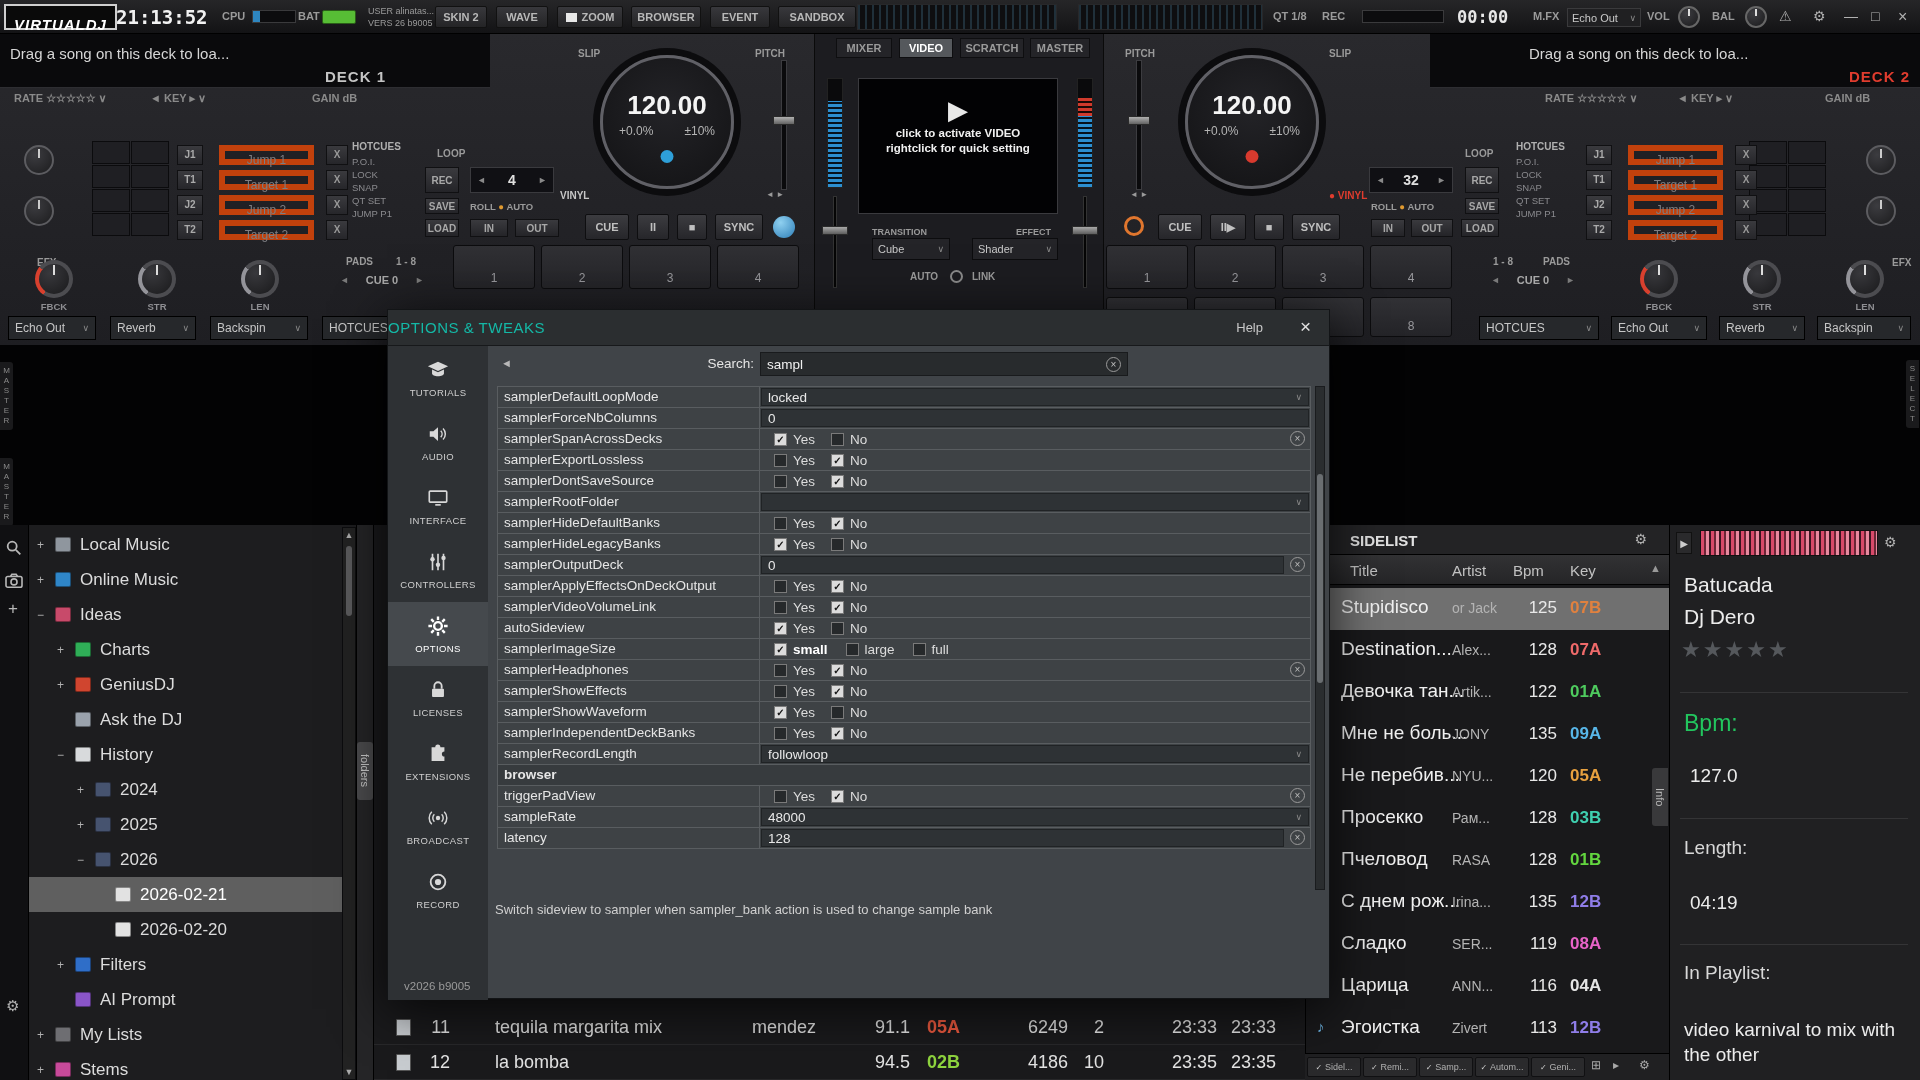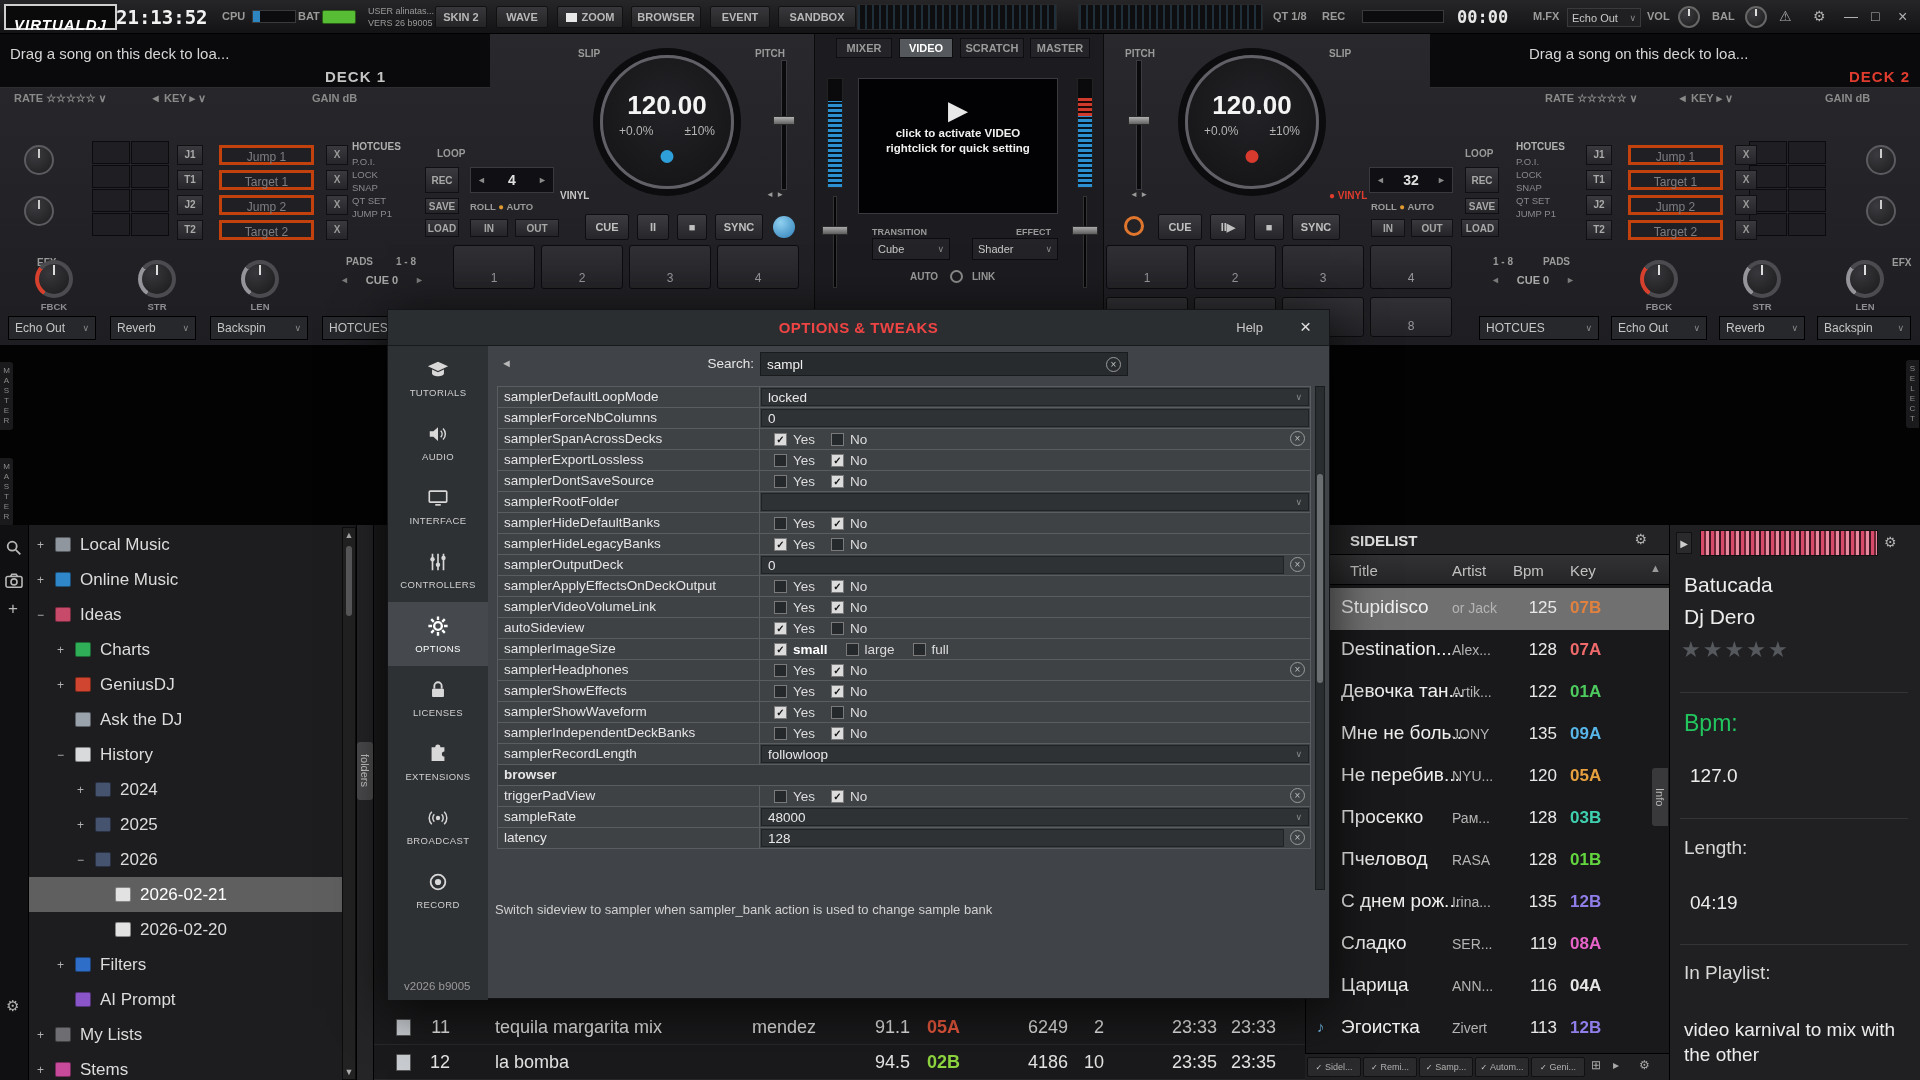--- a/index.html
+++ b/index.html
@@ -36,21 +36,21 @@
 .jog .dot{position:absolute;left:50%;top:92px;width:13px;height:13px;border-radius:50%;transform:translateX(-50%)}
 .vslider{position:absolute;width:6px;height:130px;background:#0a0a0c;border:1px solid #3c3c40}
 .vhandle{position:absolute;width:22px;height:9px;background:linear-gradient(#b0b0b0,#636363);border:1px solid #2a2a2a}
 .sm-lbl{position:absolute;font-size:10px;color:#9a9a9a;font-weight:bold}
 .knob{position:absolute;width:30px;height:30px;border-radius:50%;background:radial-gradient(circle at 35% 30%,#3c3c40,#1c1c1e);border:2px solid #5c5c60}
 .knob::after{content:"";position:absolute;left:50%;top:2px;width:2px;height:9px;background:#ccc;transform:translateX(-50%)}
 .padgrid{position:absolute;display:grid;grid-template-columns:38px 38px;grid-auto-rows:23px;gap:1px}
 .padgrid i{background:#1f1f23;border:1px solid #0b0b0d}
 .jump-row{display:flex;align-items:flex-end;height:24px;margin-bottom:1px}
 .jbtn{width:26px;height:20px;background:linear-gradient(#3a3a3e,#26262a);border:1px solid #101012;color:#aaa;font-size:10px;font-weight:bold;text-align:center;line-height:18px}
-.jname{width:95px;margin-left:16px;color:#7e7e82;font-size:12px;text-align:center;background:#202024;border:3px solid #c2410c;height:20px;line-height:18px}
+.jname{width:95px;margin-left:16px;color:#7e7e82;font-size:12px;text-align:center;background:#202024;border:6px solid #c2410c;height:20px;line-height:18px}
 .jx{width:22px;height:20px;margin-left:12px;background:linear-gradient(#3a3a3e,#26262a);border:1px solid #101012;color:#999;font-size:10px;font-weight:bold;text-align:center;line-height:18px}
 .hc-title{font-size:10px;font-weight:bold;color:#b0b0b0;margin-bottom:3px}
 .hc-item{font-size:9.5px;color:#8a8a8e;line-height:13px}
 .loopbtn{position:absolute;background:linear-gradient(#3a3a3e,#242428);border:1px solid #101012;color:#a8a8a8;font-size:10px;font-weight:bold;display:flex;align-items:center;justify-content:center}
 .loopval{position:absolute;background:#101014;border:1px solid #3a3a3e;color:#e0e0e0;display:flex;align-items:center;justify-content:space-between;padding:0 6px;font-size:14px;font-weight:bold}
 .loopval .ar{font-size:9px;color:#8a8a8a}
 .rolltxt{position:absolute;font-size:9.5px;color:#9a9a9a;font-weight:bold}
 .rolltxt .d{color:#e09a30}
 .tr-btn{background:linear-gradient(#3c3c40,#26262a);border:1px solid #0e0e10;color:#c0c0c0;font-size:11px;font-weight:bold;display:flex;align-items:center;justify-content:center;border-radius:2px}
 .pad{width:82px;background:linear-gradient(#313135,#242428);border:1px solid #0c0c0e;border-radius:3px;color:#98989c;display:flex;align-items:flex-end;justify-content:center;font-size:12px;padding-bottom:3px}
@@ -112,21 +112,21 @@
 .ft-btn{position:absolute;top:3px;width:54px;height:20px;background:#2a2a2c;border:1px solid #101012;border-radius:2px;font-size:9px;color:#b0b0b0;display:flex;align-items:center;justify-content:center;gap:3px}
 .ft-cb{font-size:8px;color:#d0d0d0}
 .ft-ico{position:absolute;top:4px;font-size:12px;color:#a8a8a8}
 
 #infopanel{position:absolute;left:1669px;top:525px;width:251px;height:555px;background:#202022;border-left:1px solid #000}
 .inf-line{position:absolute;left:1680px;width:228px;height:1px;background:#343436}
 #info-tab{position:absolute;left:1652px;top:768px;width:16px;height:58px;background:#39393b;border-radius:3px 0 0 3px;writing-mode:vertical-rl;font-size:11px;color:#b8b8b8;display:flex;align-items:center;justify-content:center}
 
 #dialog{position:absolute;left:387px;top:309px;width:943px;height:690px;background:#404448;border:1px solid #121416;box-shadow:0 10px 50px rgba(0,0,0,.75);z-index:60}
 .dlg-title-bar{position:absolute;left:0;top:0;width:100%;height:36px;background:#2b2e30;border-bottom:1px solid #17191b}
-.dlg-title{position:absolute;left:0;top:9px;width:100%;text-align:center;font-size:15px;font-weight:bold;color:#ef4444;letter-spacing:.5px}
+.dlg-title{position:absolute;left:0;top:9px;width:100%;font-size:15px;font-weight:normal;color:#14b8a6;letter-spacing:.5px}
 .dlg-help{position:absolute;right:66px;top:10px;font-size:13px;color:#c8c8c8}
 .dlg-close{position:absolute;right:18px;top:6px;font-size:19px;color:#e0e0e0}
 #dlg-sidebar{position:absolute;left:0;top:36px;width:100px;height:654px;background:#2e3134}
 .sb-item{position:absolute;left:0;width:100px;height:64px;display:flex;flex-direction:column;align-items:center;justify-content:center;gap:4px;color:#cfcfcf;font-size:9.5px;letter-spacing:.4px}
 .sb-item.active{background:#45494d;color:#fff}
 .dlg-version{position:absolute;left:16px;top:670px;font-size:11.5px;color:#9a9a9a}
 .dlg-back{position:absolute;left:113px;top:47px;font-size:11px;color:#b8b8b8}
 .dlg-search-lbl{position:absolute;left:290px;top:46px;width:76px;text-align:right;font-size:13.5px;color:#e4e4e4}
 .dlg-search{position:absolute;left:372px;top:42px;width:368px;height:24px;background:#282b2d;border:1px solid #191b1d;display:flex;align-items:center;justify-content:space-between;padding:0 6px;font-size:13.5px;color:#f0f0f0}
 .dlg-clear{width:15px;height:15px;border:1px solid #9a9a9a;border-radius:50%;color:#c0c0c0;font-size:10px;line-height:13px;text-align:center}

